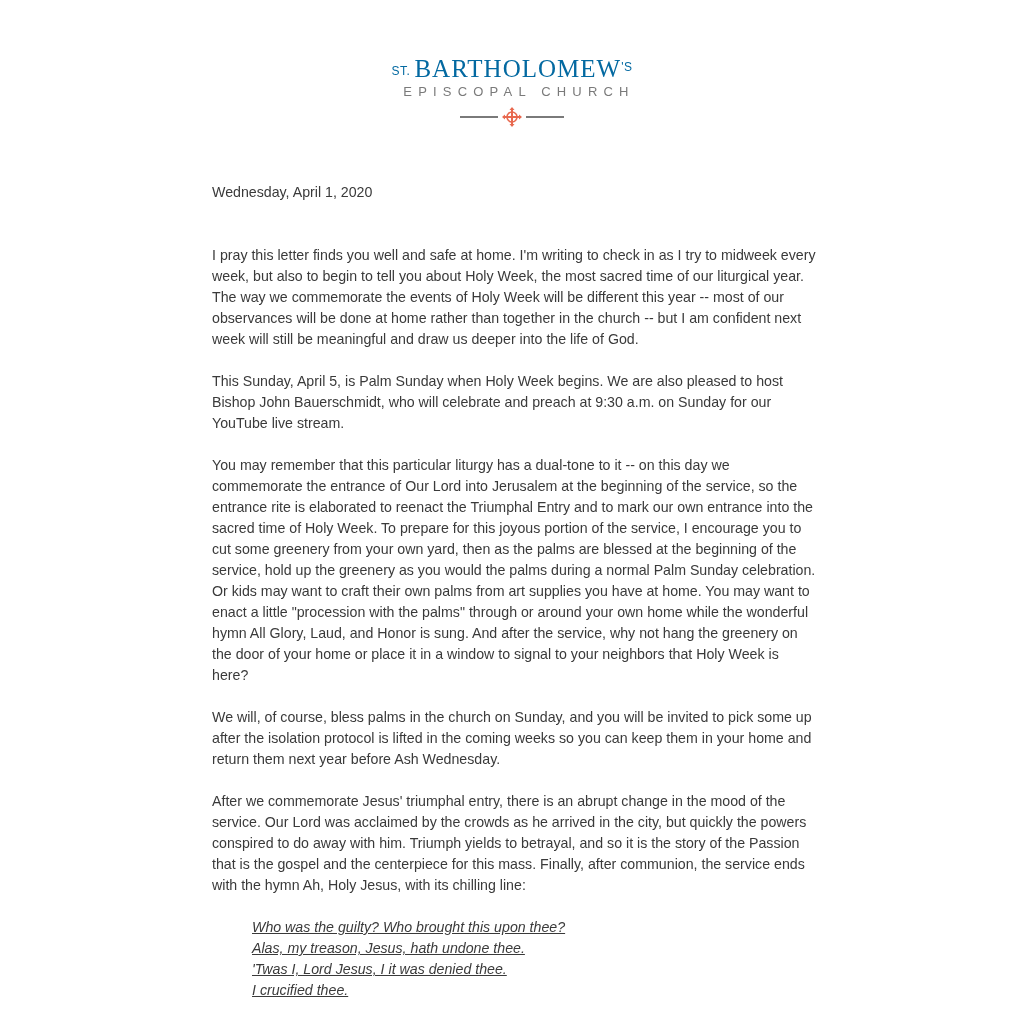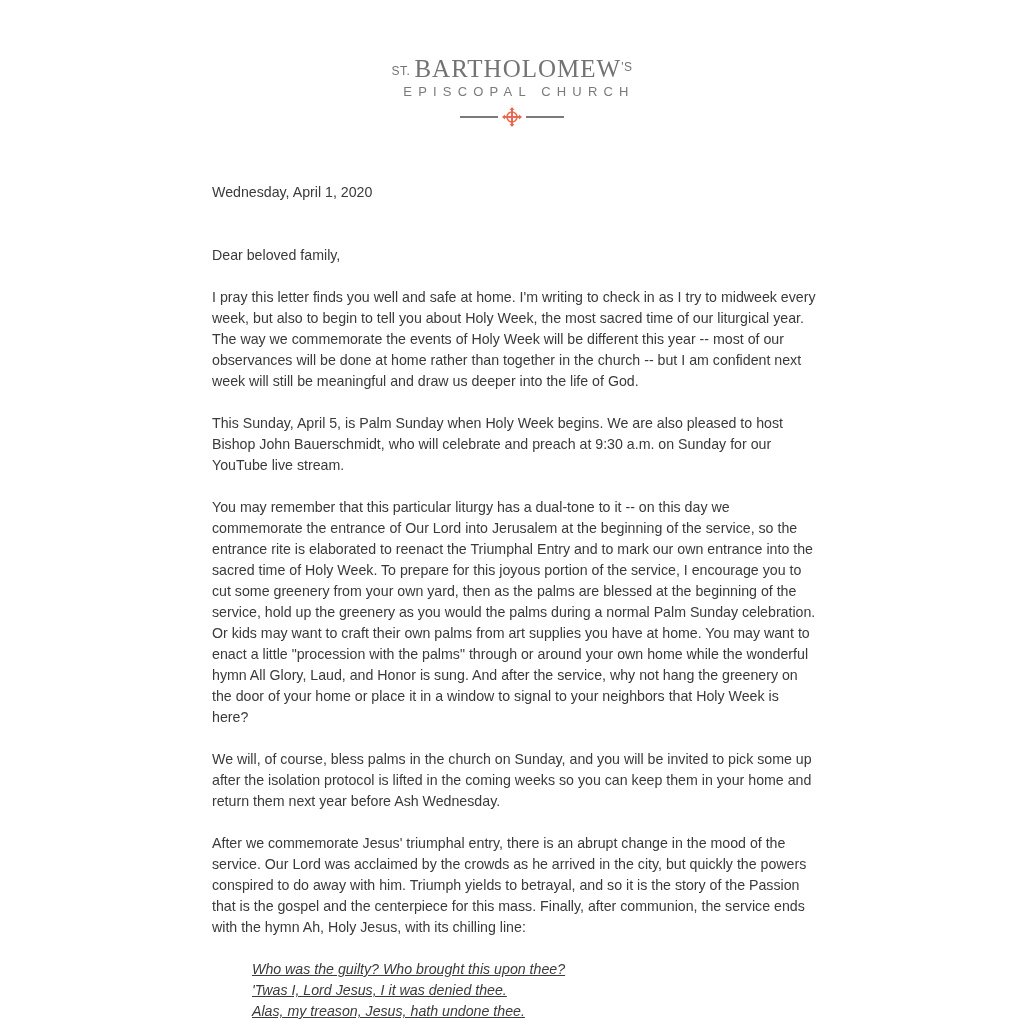--- a/index.html
+++ b/index.html
@@ -16,21 +16,21 @@
       color: #3a3a3a;
     }
     .logo {
       position: absolute;
       top: 54px;
       left: 0;
       width: 1024px;
       text-align: center;
     }
     .logo-line1 {
-      color: #737373;
+      color: #0369a1;
       font-family: "Liberation Serif", serif;
       line-height: 26px;
       height: 26px;
       white-space: nowrap;
     }
     .logo-st {
       font-family: "Liberation Sans", sans-serif;
       font-size: 12px;
       letter-spacing: 0.5px;
       vertical-align: 2px;
@@ -117,25 +117,24 @@
         <polygon points="0,10 3,7.5 3,12.5"></polygon>
         <polygon points="20,10 17,7.5 17,12.5"></polygon>
       </g>
     </svg>
     <span class="orn-line"></span>
   </div>
 </div>
 
 <div class="letter">
   <p class="date">Wednesday, April 1, 2020</p>
-  <p>Dear beloved family,</p>
   <p>I pray this letter finds you well and safe at home. I'm writing to check in as I try to midweek every week, but also to begin to tell you about Holy Week, the most sacred time of our liturgical year. The way we commemorate the events of Holy Week will be different this year -- most of our observances will be done at home rather than together in the church -- but I am confident next week will still be meaningful and draw us deeper into the life of God.</p>
   <p>This Sunday, April 5, is Palm Sunday when Holy Week begins. We are also pleased to host Bishop John Bauerschmidt, who will celebrate and preach at 9:30 a.m. on Sunday for our YouTube live stream.</p>
   <p>You may remember that this particular liturgy has a dual-tone to it -- on this day we commemorate the entrance of Our Lord into Jerusalem at the beginning of the service, so the entrance rite is elaborated to reenact the Triumphal Entry and to mark our own entrance into the sacred time of Holy Week. To prepare for this joyous portion of the service, I encourage you to cut some greenery from your own yard, then as the palms are blessed at the beginning of the service, hold up the greenery as you would the palms during a normal Palm Sunday celebration. Or kids may want to craft their own palms from art supplies you have at home. You may want to enact a little "procession with the palms" through or around your own home while the wonderful hymn All Glory, Laud, and Honor is sung. And after the service, why not hang the greenery on the door of your home or place it in a window to signal to your neighbors that Holy Week is here?</p>
   <p>We will, of course, bless palms in the church on Sunday, and you will be invited to pick some up after the isolation protocol is lifted in the coming weeks so you can keep them in your home and return them next year before Ash Wednesday.</p>
   <p>After we commemorate Jesus' triumphal entry, there is an abrupt change in the mood of the service. Our Lord was acclaimed by the crowds as he arrived in the city, but quickly the powers conspired to do away with him. Triumph yields to betrayal, and so it is the story of the Passion that is the gospel and the centerpiece for this mass. Finally, after communion, the service ends with the hymn Ah, Holy Jesus, with its chilling line:</p>
   <div class="verse">
     <div>Who was the guilty? Who brought this upon thee?</div>
+    <div>Alas, my treason, Jesus, hath undone thee.</div>
     <div>'Twas I, Lord Jesus, I it was denied thee.</div>
-    <div>Alas, my treason, Jesus, hath undone thee.</div>
     <div>I crucified thee.</div>
   </div>
 </div>
 
 </body></html>

